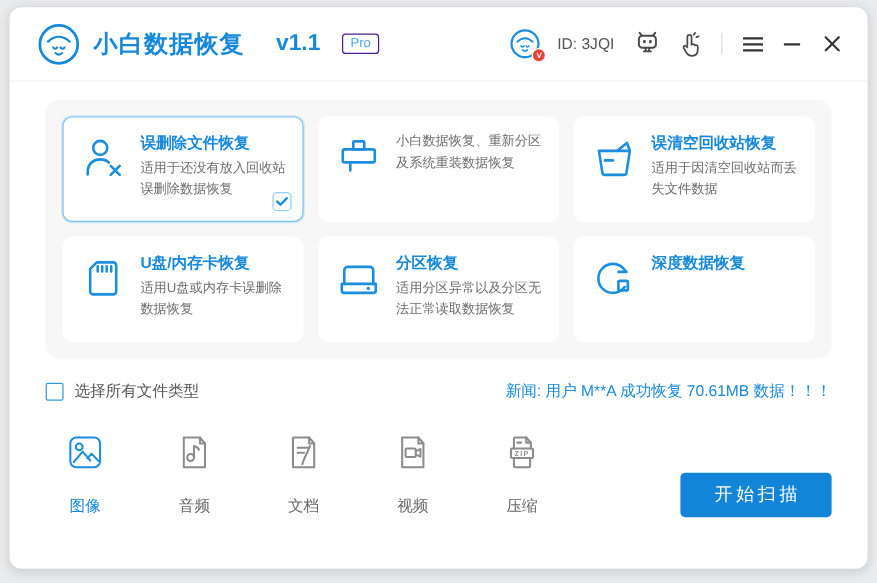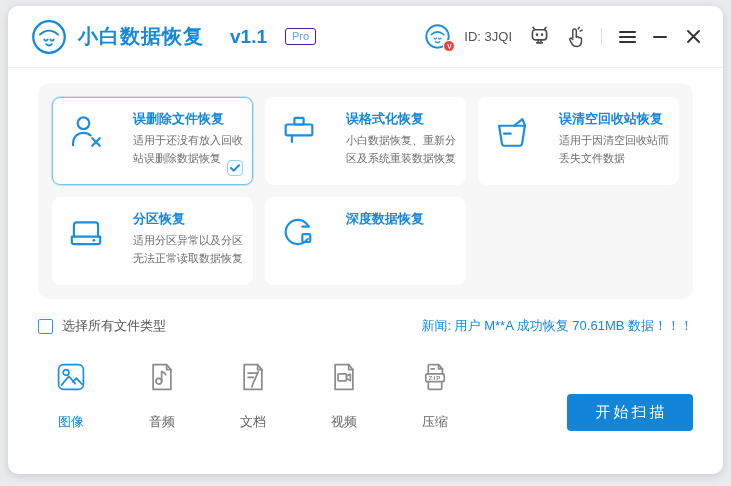--- a/index.html
+++ b/index.html
@@ -27,21 +27,21 @@
          align-items:center; justify-content:center; }
   .uid { font-size:13px; color:#555; margin-right:3px; }
   .hicon { display:flex; align-items:center; justify-content:center; cursor:pointer; }
   .vdiv { width:1px; height:17px; background:#ddd; margin:0 2px; }
   .winbtn { width:20px; height:20px; display:flex; align-items:center; justify-content:center; cursor:pointer; }
 
   
   .panel { margin:15px 30px 0; background:#f7f7f8; border-radius:12px; padding:14px;
            display:grid; grid-template-columns:repeat(3,1fr); gap:12px; flex:none; }
   .card { background:#fff; border-radius:8px; height:88px; padding:11px 8px 11px 11px;
-          display:flex; gap:25px; position:relative; border:1px solid #fff; cursor:pointer; }
+          display:flex; gap:9px; position:relative; border:1px solid #fff; cursor:pointer; }
   .card.selected { border:1px solid #7cc2ef; box-shadow:0 0 0 1px rgba(124,194,239,.35); }
   .card-icon { flex:none; width:44px; display:flex; justify-content:center; padding-top:3px; color:#1b8ee0; }
   .card-title { font-size:13px; font-weight:bold; color:#1789dc; margin:1px 0 3px; }
   .card-desc { font-size:11px; color:#6d6d6d; line-height:1.68; }
   .card-check { position:absolute; right:9px; bottom:8px; width:16px; height:16px;
           border:1.5px solid #8fd0f5; border-radius:4px; background:#f8fcff;
           display:flex; align-items:center; justify-content:center; }
 
   
   .filter-row { margin:18px 30px 0; display:flex; align-items:center; justify-content:space-between; flex:none; }
@@ -156,39 +156,50 @@
 
     <div class="card">
       <span class="card-icon">
         <svg class="icon" width="40" height="40" viewBox="0 0 48 48" fill="none" stroke="currentColor" stroke-width="2.6" stroke-linecap="round" stroke-linejoin="round">
           <rect x="18.5" y="7" width="11" height="8" rx="1"></rect>
           <rect x="8" y="15" width="32" height="13" rx="2"></rect>
           <path d="M15.5 28 v8"></path>
         </svg>
       </span>
       <span class="card-body">
-        <div class="card-title">误格式化恢复</div>
         <div class="card-desc">小白数据恢复、重新分区及系统重装数据恢复</div>
       </span>
     </div>
 
     <div class="card">
       <span class="card-icon">
         <svg class="icon" width="40" height="40" viewBox="0 0 48 48" fill="none" stroke="currentColor" stroke-width="2.6" stroke-linecap="round" stroke-linejoin="round">
           <path d="M8.5 16.5 L12 38.5 a2.5 2.5 0 0 0 2.5 2 h19 a2.5 2.5 0 0 0 2.5 -2 L39.5 16.5 Z"></path>
           <path d="M26.5 16.5 L36.5 8.5 L39.3 15.5"></path>
           <path d="M14.5 26 h8"></path>
         </svg>
       </span>
       <span class="card-body">
         <div class="card-title">误清空回收站恢复</div>
         <div class="card-desc">适用于因清空回收站而丢失文件数据</div>
       </span>
     </div>
 
+    <div class="card">
+      <span class="card-icon">
+        <svg class="icon" width="40" height="40" viewBox="0 0 48 48" fill="none" stroke="currentColor" stroke-width="2.6" stroke-linecap="round" stroke-linejoin="round">
+          <path d="M17.5 8 H34 a3 3 0 0 1 3 3 v26 a3 3 0 0 1 -3 3 H14 a3 3 0 0 1 -3 -3 V14.5 Z"></path>
+          <path d="M18.5 12 v5 M23 12 v5 M27.5 12 v5 M32 12 v5"></path>
+        </svg>
+      </span>
+      <span class="card-body">
+        <div class="card-title">U盘/内存卡恢复</div>
+        <div class="card-desc">适用U盘或内存卡误删除数据恢复</div>
+      </span>
+    </div>
 
     <div class="card">
       <span class="card-icon">
         <svg class="icon" width="40" height="40" viewBox="0 0 48 48" fill="none" stroke="currentColor" stroke-width="2.6" stroke-linecap="round" stroke-linejoin="round">
           <path d="M9.5 29.5 V16 a3.5 3.5 0 0 1 3.5 -3.5 h22 a3.5 3.5 0 0 1 3.5 3.5 v13.5"></path>
           <path d="M7 29.5 h34 v6.5 a2.5 2.5 0 0 1 -2.5 2.5 h-29 a2.5 2.5 0 0 1 -2.5 -2.5 z"></path>
           <circle cx="33.5" cy="34" r="1.7" fill="currentColor" stroke="none"></circle>
         </svg>
       </span>
       <span class="card-body">

